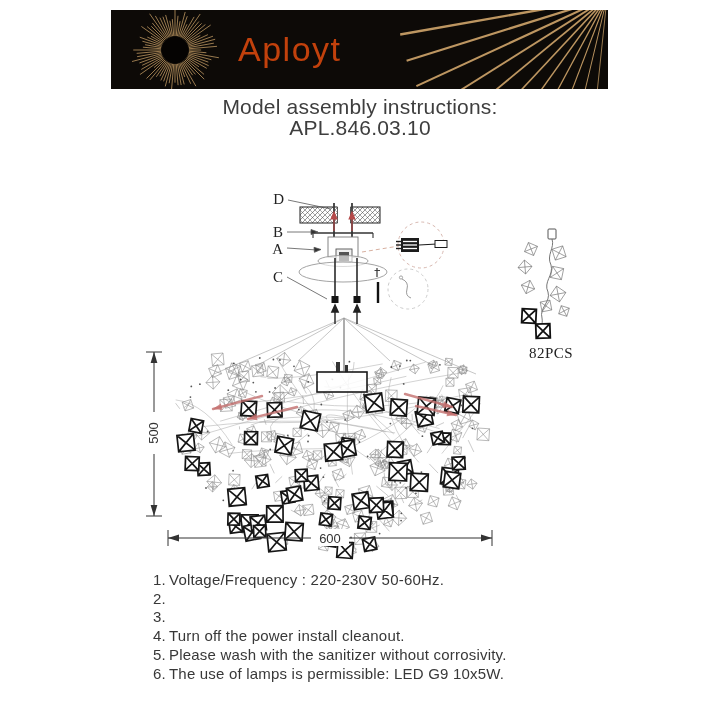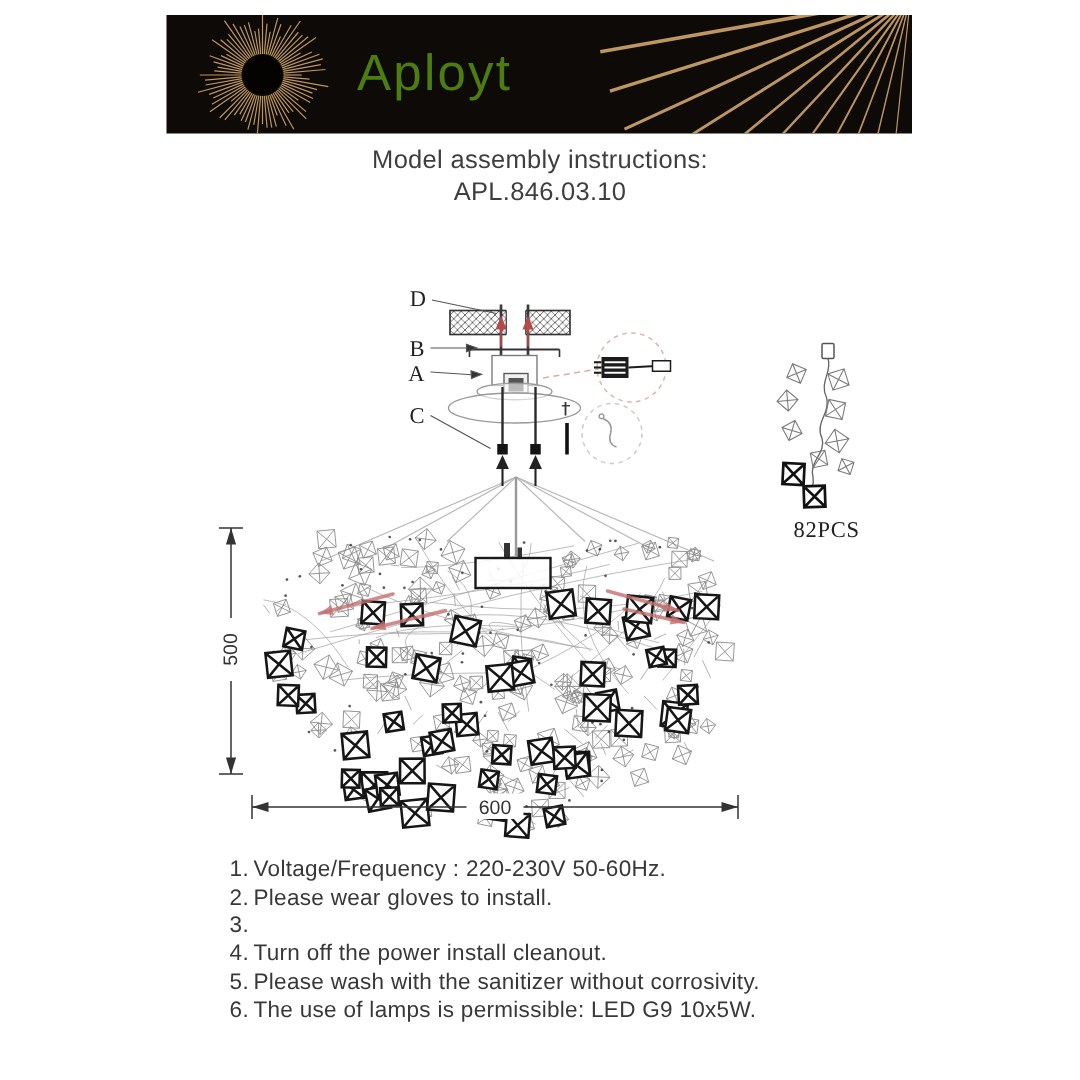--- a/index.html
+++ b/index.html
@@ -4,25 +4,25 @@
 <style>
   html,body{margin:0;padding:0;background:#ffffff;}
   .page{position:relative;width:720px;height:720px;background:#fff;overflow:hidden;
         font-family:"Liberation Sans",sans-serif;}
 
   
   .brand-header{position:absolute;left:111px;top:10px;width:497px;height:79px;
                 background:#0d0a07;overflow:hidden;}
   .brand-header svg{position:absolute;left:0;top:0;}
   .brand-name{position:absolute;left:127px;top:50%;transform:translateY(-52%);
-              color:#4d7c0f;font-size:34px;font-weight:400;letter-spacing:1.5px;}
+              color:#c2410c;font-size:34px;font-weight:400;letter-spacing:1.5px;}
 
   
   .title-block{position:absolute;left:0;top:96px;width:720px;text-align:center;
-               color:#3e3e3e;font-size:17px;line-height:21px;letter-spacing:.2px;}
+               color:#3e3e3e;font-size:21px;line-height:21px;letter-spacing:.2px;}
 
   
   .diagram-wrap{position:absolute;left:0;top:140px;width:720px;height:434px;}
   .diagram-wrap svg{display:block;}
   text.serif-label{font-family:"Liberation Serif",serif;font-size:15px;fill:#222;}
   text.dim-label{font-family:"Liberation Sans",sans-serif;font-size:13px;fill:#333;}
 
   
   .instructions{position:absolute;left:144px;top:571px;margin:0;padding:0;list-style:none;
                 color:#383838;font-size:15px;line-height:18.7px;letter-spacing:.2px;}
@@ -655,21 +655,20 @@
     </svg>
   </div>
 
   <ol class="instructions">
     <li>
       <span class="num">1.</span>
       <span class="txt">Voltage/Frequency : 220-230V 50-60Hz.</span>
       </li>
     <li>
       <span class="num">2.</span>
-      <span class="txt">Please wear gloves to install.</span>
       </li>
     <li>
       <span class="num">3.</span>
       </li>
     <li>
       <span class="num">4.</span>
       <span class="txt">Turn off the power install cleanout.</span>
       </li>
     <li>
       <span class="num">5.</span>

